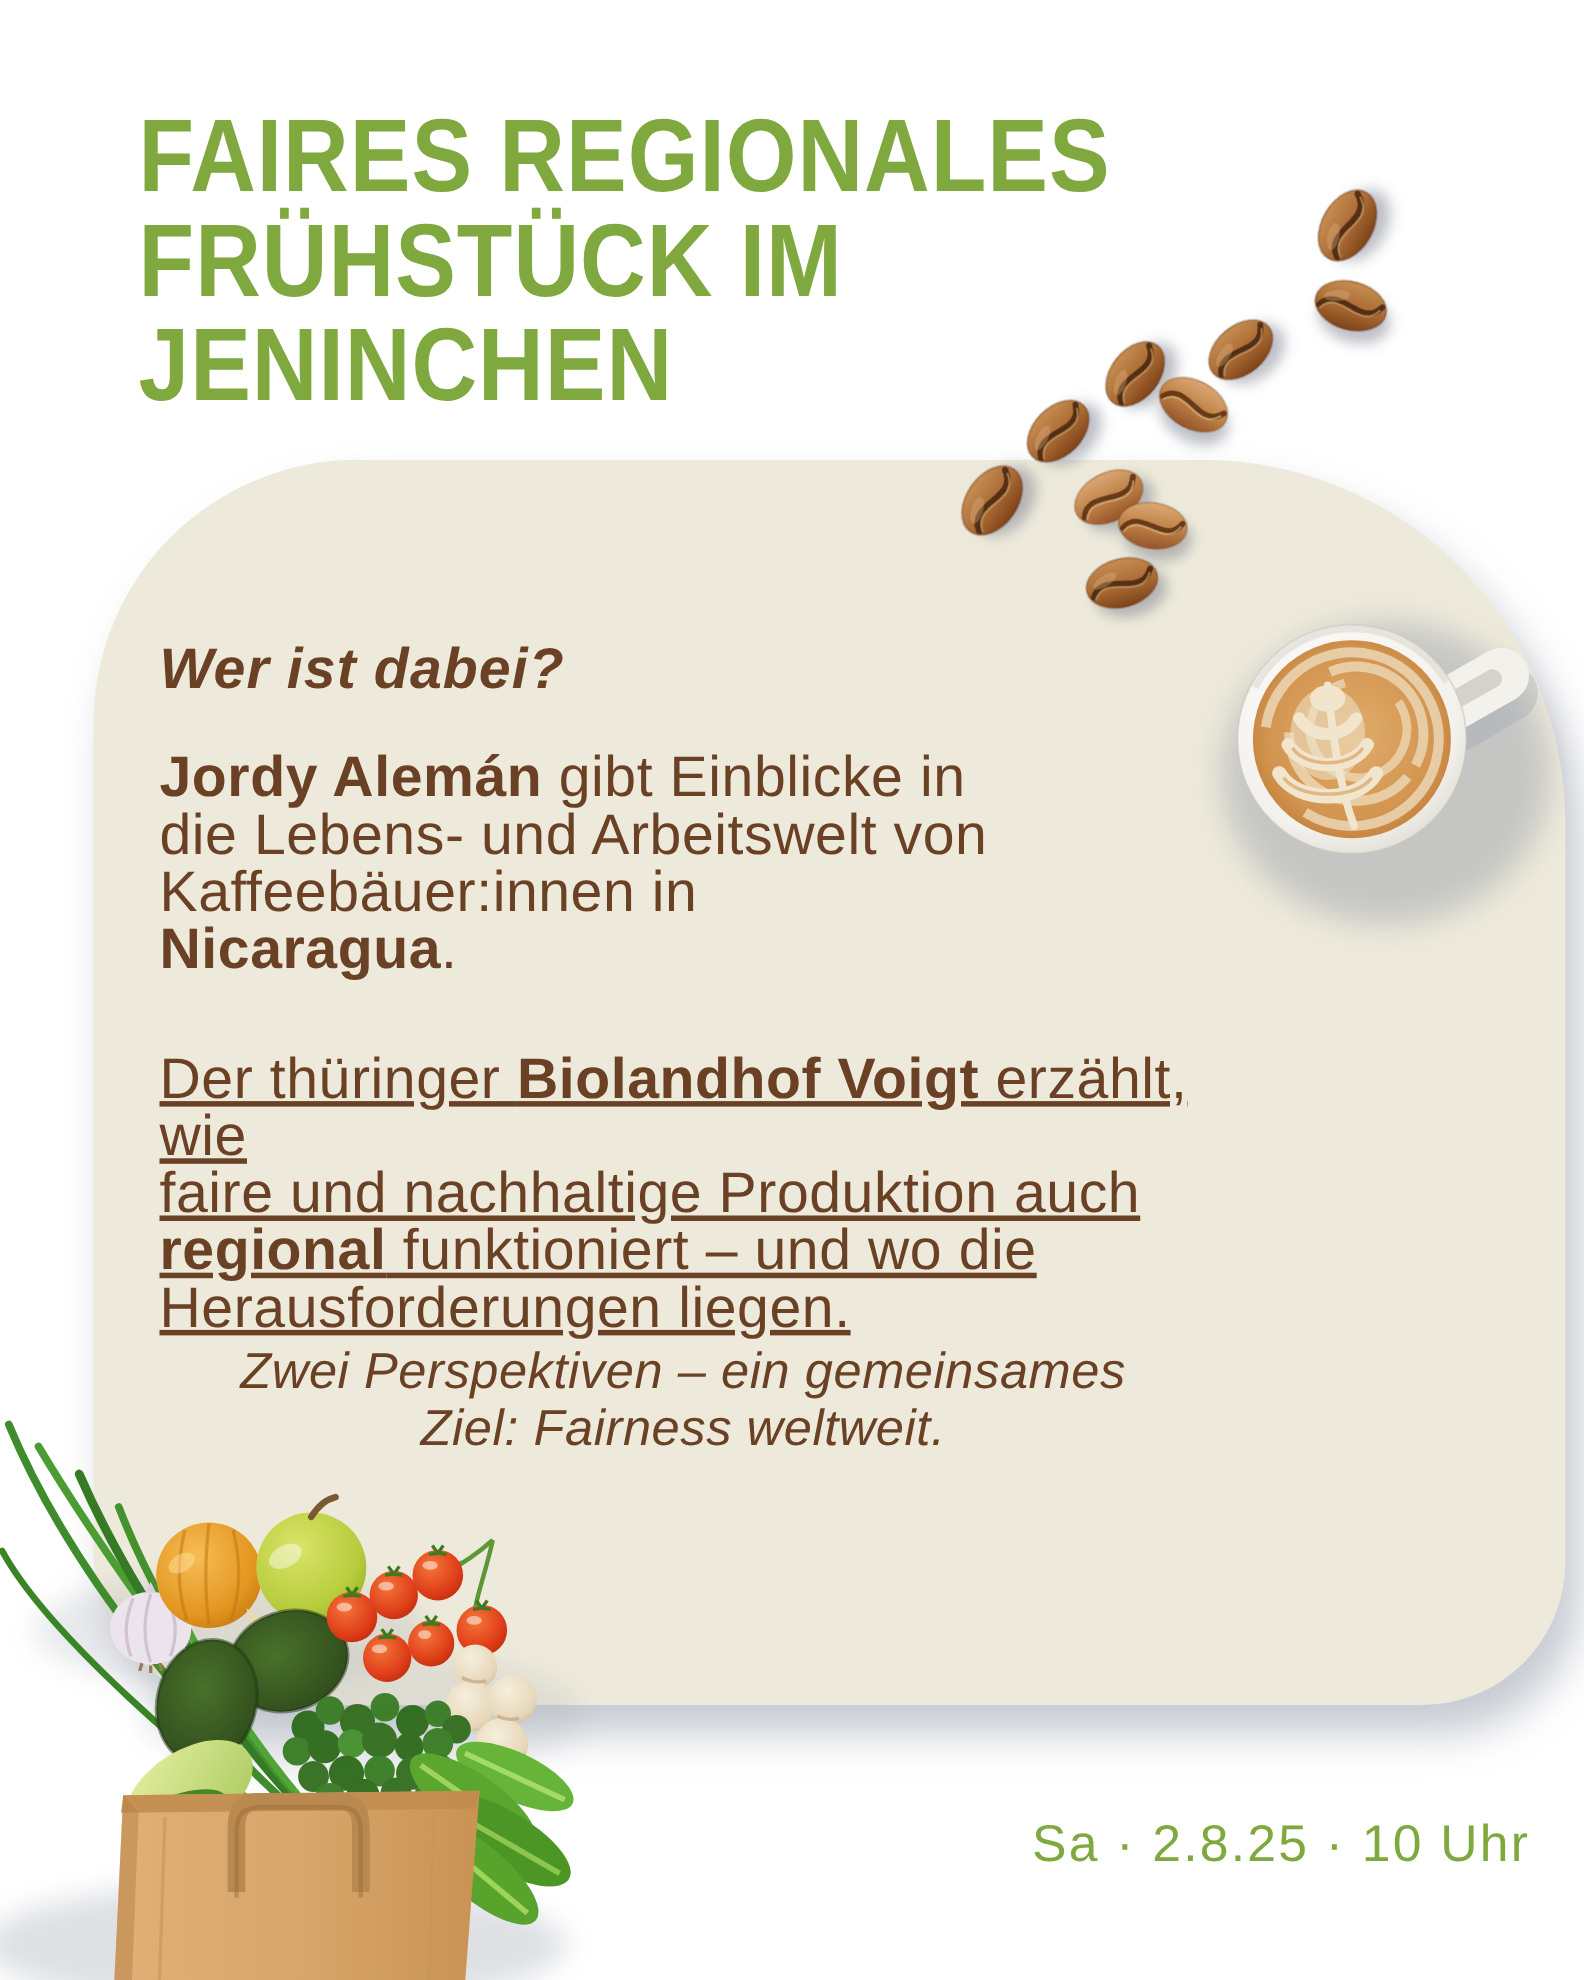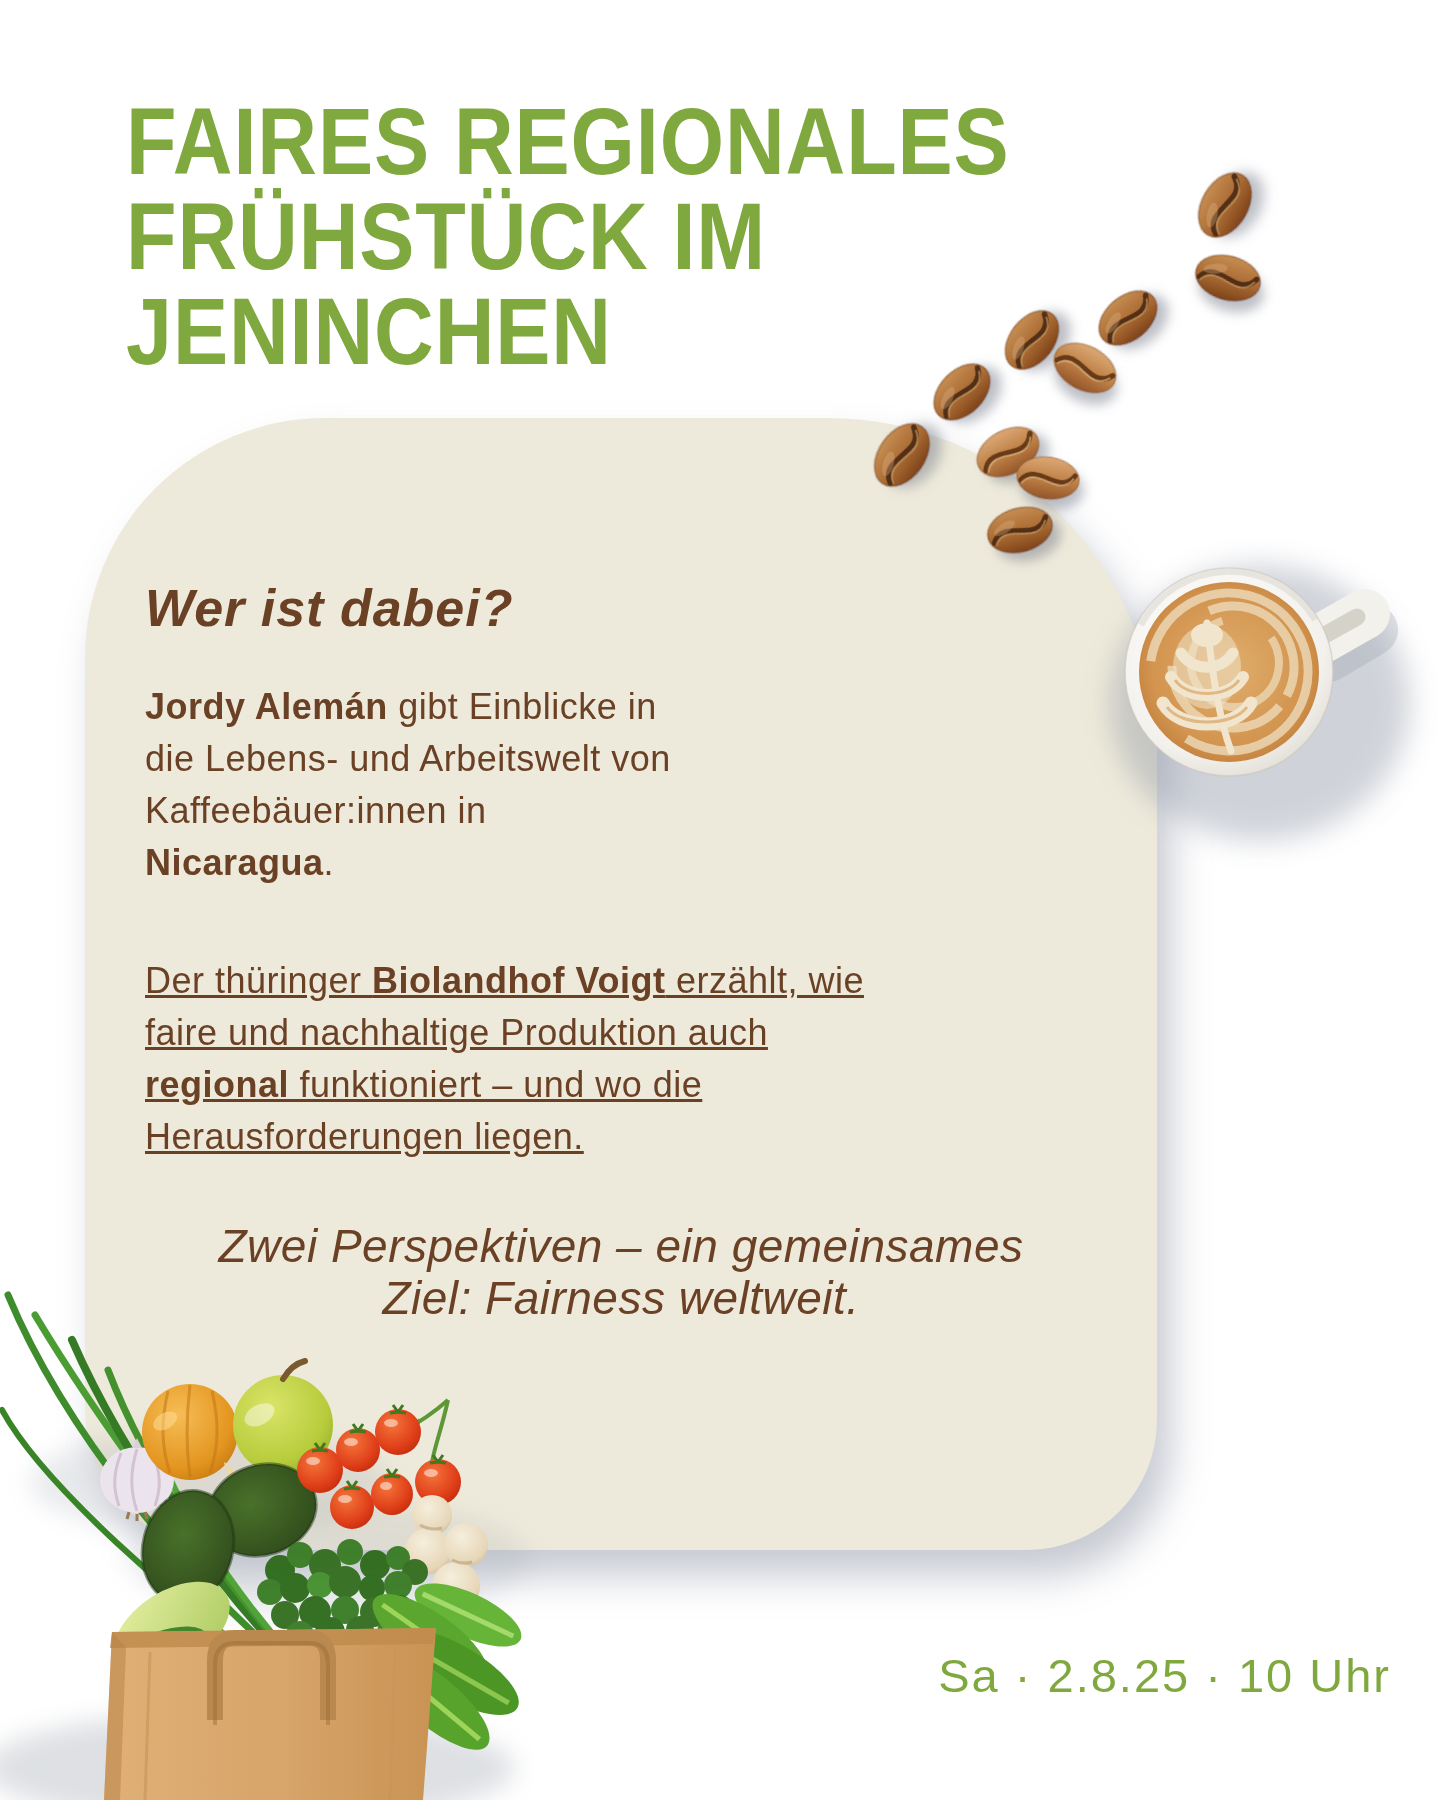--- a/index.html
+++ b/index.html
@@ -13,34 +13,34 @@
   
   .title{
     position:absolute;left:126px;top:94px;z-index:6;
     color:var(--green,#7fa83e);
     font-size:94px;font-weight:bold;line-height:95px;letter-spacing:1px;
   }
   .title-line{transform:scaleX(0.88);transform-origin:0 50%;white-space:nowrap;}
 
   
   .card{
-    position:absolute;left:85px;top:418px;width:1072px;height:1132px;z-index:1;
+    position:absolute;left:85px;top:418px;width:1338px;height:1132px;z-index:1;
     background:var(--card-bg,#eeeadb);
     border-radius:240px 330px 130px 140px;
     box-shadow:14px 26px 38px rgba(107,116,138,0.38);
   }
   .card-heading{
     position:absolute;left:60px;top:160px;margin:0;
     color:var(--brown,#6b4126);
     font-size:52px;font-weight:bold;font-style:italic;letter-spacing:1px;
   }
   .par{
     position:absolute;left:60px;margin:0;width:980px;
     color:var(--brown,#6b4126);
-    font-size:36px;line-height:52px;letter-spacing:0.5px;
+    font-size:52px;line-height:52px;letter-spacing:0.5px;
   }
   .par-1{top:263px;}
   .par-2{top:537px;text-decoration:underline;}
   .closing{
     position:absolute;left:0;top:802px;width:1072px;margin:0;
     text-align:center;color:var(--brown,#6b4126);
     font-size:46px;line-height:52px;font-weight:normal;font-style:italic;letter-spacing:0.5px;
   }
 
   

